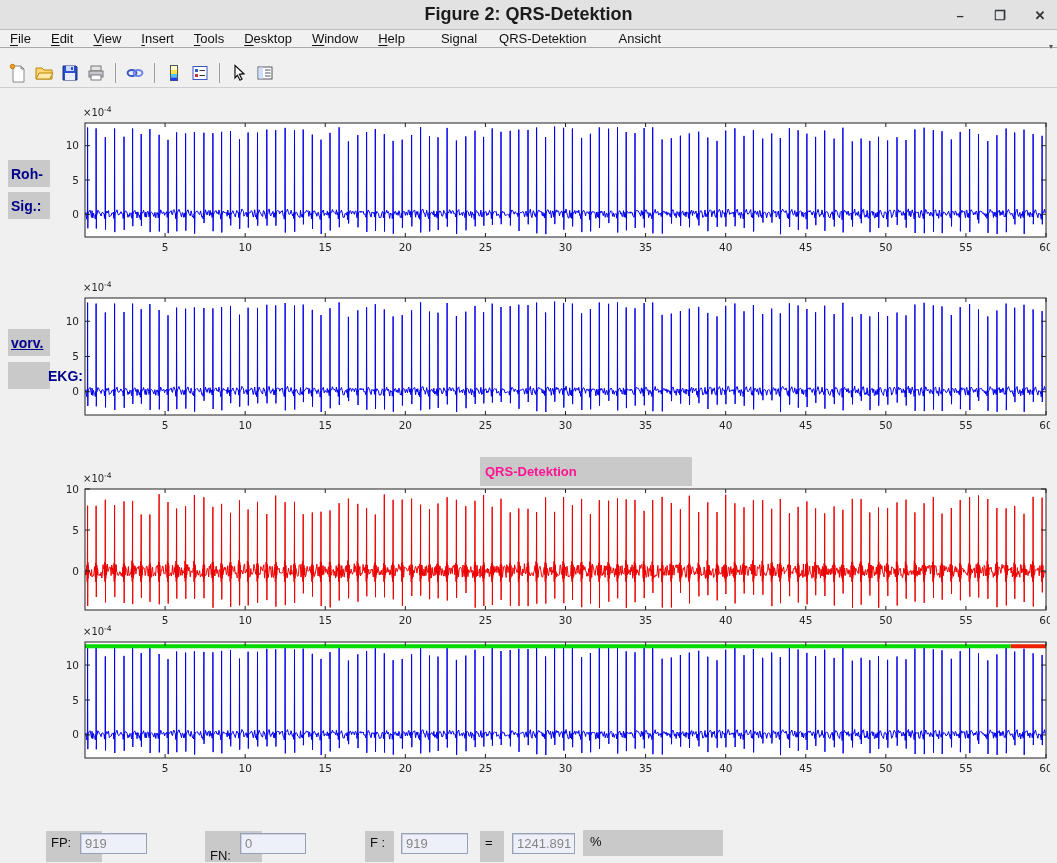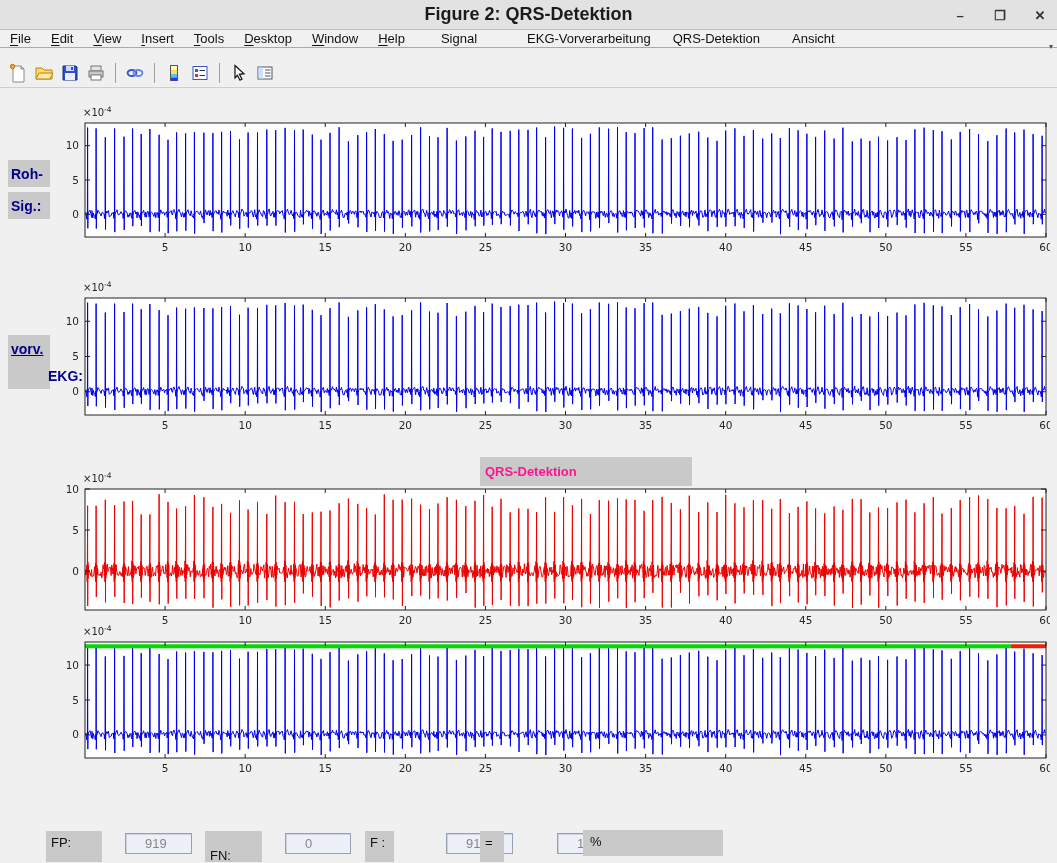--- a/index.html
+++ b/index.html
@@ -30,21 +30,21 @@
   .side-label{position:absolute;left:8px;width:42px;height:27px;background:#c9c9c9;
               color:#00008B;font-weight:bold;font-size:14px;line-height:28px;padding-left:3px;}
   .plot-title-box{position:absolute;left:480px;top:369px;width:212px;height:29px;background:#c9c9c9;
                   display:flex;align-items:center;}
   .plot-title-text{font-size:13px;font-weight:bold;padding-left:5px;}
   
   .field-bg{position:absolute;background:#c9c9c9;}
   .field-label{position:absolute;font-size:13px;color:#111;}
   .field-input{position:absolute;height:21px;background:#eef0f9;border:1px solid #97a1b5;
                box-shadow:inset 1px 1px 0 #cdd2de;color:#858585;font-size:13px;
-               font-family:"Liberation Sans",sans-serif;padding:0 0 0 19px;margin-left:45px;}
+               font-family:"Liberation Sans",sans-serif;padding:0 0 0 4px;}
 </style>
 </head>
 <body>
 
 <div class="window">
 
   <div class="titlebar">
     <span class="title">Figure 2: QRS-Detektion</span>
     <div class="win-controls">
       <span class="win-btn">–</span>
@@ -57,21 +57,20 @@
 
   <span class="menu-item"><u>F</u>ile</span>
       <span class="menu-item"><u>E</u>dit</span>
       <span class="menu-item"><u>V</u>iew</span>
       <span class="menu-item"><u>I</u>nsert</span>
       <span class="menu-item"><u>T</u>ools</span>
       <span class="menu-item"><u>D</u>esktop</span>
       <span class="menu-item"><u>W</u>indow</span>
       <span class="menu-item"><u>H</u>elp</span>
       <span class="menu-item" style="margin-left: 16px;">Signal</span>
-      <span class="menu-item" style="margin-left: 30px;">EKG-Vorverarbeitung</span>
       <span class="menu-item" style="margin-left: 2px;">QRS-Detektion</span>
       <span class="menu-item" style="margin-left: 12px;">Ansicht</span>
       <span class="menu-overflow">▾</span>
     </div>
 
   <div class="toolbar">
     <span class="tb-icon">
       <svg width="20" height="20" viewBox="0 0 20 20">
           <path d="M5 3h8l3 3v13H5z" fill="#fff" stroke="#8a8a8a"></path>
           <path d="M13 3v3h3z" fill="#d8d8d8" stroke="#8a8a8a"></path>
@@ -139,21 +138,21 @@
           <line x1="10" y1="10" x2="15.5" y2="10" stroke="#556"></line>
           <line x1="10" y1="13" x2="15.5" y2="13" stroke="#556"></line>
         </svg>
     </span>
   </div>
 
   <div class="canvas">
 
     <div class="side-label" style="top:72px;">Roh-</div>
     <div class="side-label" style="top:104px;">Sig.:</div>
-    <div class="side-label" style="top:247px;text-decoration:underline;">vorv.</div>
+    <div class="side-label" style="top:241px;text-decoration:underline;">vorv.</div>
     <div class="side-label" style="top:274px;padding-left:40px;">EKG:</div>
 
     <div class="plot-title-box">
       <span class="plot-title-text" id="plot3-title" style="color: rgb(255, 20, 147);">QRS-Detektion</span>
     </div>
 
     <svg id="plot-0" class="plot-svg" style="top:13px;" width="1000" height="158">
         <rect x="35" y="22" width="961" height="114" fill="#ffffff"></rect>
         <polyline points="35.6,111.4 36.4,116.1 36.8,118.2 37.1,111.5 37.4,114.4 37.6,26.5 37.8,127.3 38.0,114.0 38.4,111.3 39.2,110.3 40.0,109.1 40.8,112.4 41.6,116.4 42.0,109.7 42.8,117.0 43.4,112.0 44.2,115.1 44.9,115.6 45.3,118.1 45.7,112.9 46.0,114.4 46.1,27.4 46.3,127.5 46.6,114.0 47.0,113.3 47.8,109.2 48.6,109.8 49.4,112.1 50.2,112.6 51.1,115.0 51.9,111.6 52.6,111.2 53.4,112.5 54.1,112.8 54.5,117.5 54.9,113.1 55.1,114.4 55.3,36.2 55.5,128.6 55.7,114.0 56.1,112.3 56.9,110.0 57.7,111.9 58.5,109.6 59.3,115.9 60.5,114.7 61.3,114.4 61.9,112.0 62.7,112.3 63.4,111.2 63.8,117.4 64.2,112.5 64.4,114.4 64.6,27.5 64.8,131.1 65.0,114.0 65.4,111.4 66.2,110.9 67.0,108.8 67.8,112.7 68.6,114.0 69.9,113.0 70.7,110.8 71.3,110.9 72.1,113.2 72.8,113.2 73.2,117.6 73.6,112.4 73.8,114.4 74.0,35.7 74.2,128.9 74.4,114.0 74.8,111.2 75.6,109.9 76.4,110.5 77.2,112.2 78.0,116.3 78.4,113.8 79.2,115.4 79.9,111.8 80.7,112.5 81.4,116.1 81.8,117.3 82.1,111.7 82.4,114.4 82.6,27.5 82.8,125.2 83.0,114.0 83.4,111.0 84.2,110.1 85.0,109.5 85.8,113.0 86.6,111.2 87.0,117.0 87.8,110.9 88.5,112.6 89.3,116.5 90.0,113.9 90.4,118.8 90.8,111.7 91.0,114.4 91.2,33.0 91.4,125.0 91.6,114.0 92.0,111.7 92.8,111.7 93.6,109.2 94.4,112.7 95.2,116.1 95.7,111.0 96.5,116.2 97.2,110.9 98.0,110.2 98.7,113.3 99.1,116.0 99.4,112.1 99.7,114.4 99.9,28.0 100.1,131.1 100.3,114.0 100.7,111.5 101.5,111.2 102.3,111.9 103.1,113.4 103.9,115.5 104.9,111.3 105.8,116.8 106.4,112.4 107.2,111.4 107.9,114.3 108.3,117.0 108.7,112.4 108.9,114.4 109.1,33.8 109.3,130.5 109.5,114.0 109.9,113.3 110.7,108.8 111.5,111.0 112.3,112.6 113.1,111.3 113.8,111.0 114.6,114.3 115.3,112.0 116.1,112.4 116.8,110.6 117.2,116.4 117.5,113.3 117.8,114.4 118.0,38.8 118.2,132.2 118.4,114.0 118.8,111.4 119.6,111.7 120.4,110.3 121.2,109.6 122.0,113.4 122.5,113.9 123.3,109.5 123.9,108.6 124.7,110.8 125.4,112.8 125.8,117.8 126.2,112.5 126.4,114.4 126.6,31.4 126.8,130.3 127.0,114.0 127.4,111.7 128.2,110.0 129.0,108.3 129.8,110.8 130.6,112.5 131.5,115.9 132.3,111.5 132.9,111.9 133.7,116.3 134.4,112.2 134.8,116.1 135.2,112.3 135.4,114.4 135.6,32.4 135.8,129.7 136.1,114.0 136.4,111.7 137.2,110.2 138.0,108.7 138.8,112.2 139.6,113.8 140.3,114.8 141.1,109.8 141.7,112.5 142.5,116.0 143.2,115.1 143.6,117.2 144.0,112.8 144.3,114.4 144.4,31.2 144.6,132.7 144.9,114.0 145.2,111.3 146.0,111.0 146.8,110.1 147.6,110.3 148.4,112.5 149.7,113.5 150.5,109.9 151.1,112.5 151.9,116.2 152.7,115.1 153.1,117.9 153.4,111.9 153.7,114.4 153.9,31.7 154.0,122.1 154.3,114.0 154.7,113.3 155.5,108.8 156.3,111.7 157.1,114.0 157.9,110.4 158.7,109.8 159.5,114.8 160.1,109.4 160.9,114.1 161.7,111.8 162.1,116.6 162.4,111.3 162.7,114.4 162.9,32.1 163.1,130.2 163.3,114.0 163.7,112.9 164.5,111.3 165.3,110.0 166.1,109.6 166.9,112.3 167.5,111.5 168.3,113.3 168.9,108.9 169.7,111.9 170.4,114.9 170.8,118.2 171.2,113.2 171.4,114.4 171.6,30.8 171.8,131.5 172.0,114.0 172.4,113.2 173.2,110.1 174.0,111.6 174.8,111.2 175.6,112.0 176.4,111.5 177.2,115.3 177.8,109.0 178.6,114.0 179.3,111.8 179.7,117.5 180.1,112.3 180.3,114.4 180.5,30.0 180.7,124.5 180.9,114.0 181.3,113.1 182.1,111.2 182.9,109.7 183.7,112.3 184.5,113.3 185.3,115.9 186.1,111.9 186.8,109.5 187.6,111.4 188.3,111.5 188.7,116.6 189.0,111.5 189.3,114.4 189.5,38.3 189.7,127.9 189.9,114.0 190.3,112.0 191.1,111.4 191.9,108.0 192.7,109.3 193.5,110.4 193.9,115.2 194.7,114.3 195.4,112.3 196.2,111.1 196.9,115.3 197.3,116.0 197.6,112.1 197.9,114.4 198.1,31.5 198.3,126.7 198.5,114.0 198.9,111.7 199.7,111.6 200.5,111.4 201.3,109.5 202.1,110.5 203.3,116.1 204.1,112.4 204.7,108.8 205.5,116.0 206.3,114.3 206.7,118.2 207.0,112.3 207.3,114.4 207.5,31.6 207.7,124.6 207.9,114.0 208.3,112.5 209.1,108.8 209.9,110.8 210.7,111.8 211.5,114.2 212.6,115.6 213.4,109.7 214.0,110.0 214.8,113.2 215.6,115.3 216.0,117.7 216.3,111.8 216.6,114.4 216.8,28.6 217.0,124.6 217.2,114.0 217.6,113.2 218.4,108.7 219.2,108.0 220.0,113.4 220.8,115.0 221.6,112.3 222.4,112.6 223.0,110.3 223.8,116.2 224.5,111.8 224.9,116.4 225.3,111.9 225.5,114.4 225.7,29.2 225.9,124.7 226.2,114.0 226.5,110.5 227.3,109.6 228.1,110.3 228.9,109.8 229.7,112.8 231.0,110.3 231.8,110.5 232.4,109.6 233.2,114.9 233.9,115.5 234.3,118.2 234.7,111.3 234.9,114.4 235.1,26.9 235.3,131.5 235.6,114.0 235.9,110.8 236.7,110.0 237.5,108.1 238.3,111.2 239.1,113.5 240.3,112.7 241.1,109.3 241.8,112.4 242.6,114.9 243.3,113.1 243.7,117.6 244.0,111.3 244.3,114.4 244.5,29.3 244.7,130.8 244.9,114.0 245.3,112.8 246.1,110.9 246.9,111.7 247.7,114.4 248.5,114.9 249.1,115.9 249.9,116.7 250.5,109.3 251.3,115.6 252.0,113.5 252.4,116.3 252.8,113.1 253.0,114.4 253.2,28.5 253.4,123.4 253.6,114.0 254.0,112.6 254.8,111.4 255.6,111.3 256.4,109.4 257.2,110.4 258.1,109.6 258.9,115.4 259.6,110.3 260.4,114.0 261.1,113.2 261.5,117.8 261.9,111.8 262.1,114.4 262.3,33.6 262.5,127.9 262.7,114.0 263.1,111.4 263.9,109.9 264.7,110.0 265.5,112.7 266.3,112.4 266.8,115.3 267.6,112.3 268.3,111.2 269.1,114.9 269.8,115.9 270.2,118.6 270.6,113.1 270.8,114.4 271.0,38.7 271.2,133.0 271.4,114.0 271.8,112.0 272.6,110.0 273.4,109.0 274.2,114.5 275.0,112.3 275.9,112.9 276.7,114.0 277.3,110.2 278.1,114.4 278.8,111.5 279.2,117.2 279.6,111.3 279.8,114.4 280.0,31.9 280.2,129.5 280.4,114.0 280.8,111.0 281.6,111.4 282.4,108.5 283.2,110.9 284.0,110.6 284.9,111.6 285.7,113.2 286.4,108.8 287.2,113.9 287.9,111.3 288.3,117.9 288.6,113.2 288.9,114.4 289.1,26.3 289.3,126.2 289.5,114.0 289.9,111.4 290.7,111.2 291.5,109.1 292.3,112.3 293.1,116.3 294.2,116.4 295.0,112.8 295.7,112.0 296.5,114.1 297.2,110.9 297.6,118.8 298.0,112.3 298.2,114.4 298.4,40.3 298.6,122.5 298.8,114.0 299.2,112.1 300.0,109.6 300.8,110.2 301.6,113.0 302.4,110.4 303.6,110.9 304.4,113.4 305.1,110.3 305.9,110.0 306.6,113.7 307.0,116.8 307.4,112.6 307.6,114.4 307.8,34.1 308.0,126.3 308.2,114.0 308.6,111.8 309.4,110.9 310.2,110.0 311.0,111.6 311.8,110.2 312.5,111.2 313.3,110.4 313.9,113.3 314.7,113.3 315.4,114.6 315.8,116.2 316.2,112.4 316.4,114.4 316.6,31.1 316.8,130.9 317.0,114.0 317.4,112.0 318.2,108.9 319.0,110.1 319.8,112.2 320.6,115.2 321.1,116.1 321.9,111.0 322.6,111.4 323.4,112.5 324.1,111.1 324.5,115.9 324.8,111.9 325.1,114.4 325.3,28.0 325.5,130.0 325.7,114.0 326.1,112.9 326.9,110.3 327.7,111.6 328.5,112.7 329.3,116.6 330.1,116.3 330.9,116.5 331.6,113.0 332.4,110.5 333.1,111.3 333.5,117.0 333.8,112.8 334.1,114.4 334.3,33.1 334.5,130.6 334.7,114.0 335.1,112.2 335.9,111.8 336.7,109.0 337.5,112.1 338.3,110.7 338.9,112.6 339.7,117.4 340.4,112.0 341.2,113.4 341.9,112.6 342.3,117.7 342.7,113.3 342.9,114.4 343.1,39.9 343.3,132.8 343.5,114.0 343.9,113.2 344.7,110.7 345.5,110.3 346.3,113.6 347.1,111.5 348.1,114.4 348.9,109.7 349.5,111.0 350.3,116.4 351.0,115.6 351.4,116.8 351.8,112.1 352.0,114.4 352.2,38.7 352.4,126.7 352.7,114.0 353.0,110.7 353.8,110.1 354.6,111.1 355.4,114.4 356.2,111.0 357.5,114.2 358.3,109.5 358.9,108.8 359.7,113.8 360.4,110.4 360.8,116.2 361.2,112.6 361.4,114.4 361.6,34.0 361.8,125.4 362.0,114.0 362.4,112.3 363.2,110.2 364.0,109.7 364.8,109.2 365.6,116.2 366.4,110.6 367.2,113.5 367.8,110.4 368.6,116.6 369.4,113.7 369.8,118.4 370.1,111.5 370.4,114.4 370.6,26.2 370.7,131.5 371.0,114.0 371.4,110.2 372.2,108.5 373.0,108.3 373.8,112.0 374.6,112.1 375.3,115.8 376.1,112.5 376.7,109.3 377.5,113.7 378.3,116.3 378.7,117.9 379.0,111.6 379.3,114.4 379.5,35.3 379.7,130.4 379.9,114.0 380.3,113.2 381.1,111.6 381.9,111.0 382.7,112.9 383.5,114.2 383.8,109.8 384.6,115.6 385.3,113.0 386.1,115.9 386.8,110.4 387.2,117.2 387.5,111.5 387.8,114.4 388.0,36.3 388.2,129.0 388.4,114.0 388.8,112.0 389.6,110.0 390.4,110.2 391.2,112.1 392.0,115.3 392.9,114.7 393.7,109.4 394.4,110.7 395.2,112.7 395.9,113.2 396.3,117.5 396.6,112.7 396.9,114.4 397.1,26.9 397.3,125.7 397.5,114.0 397.9,111.0 398.7,111.9 399.5,108.7 400.3,110.0 401.1,112.7 402.3,109.7 403.1,109.9 403.7,112.7 404.5,112.2 405.2,113.1 405.6,116.0 406.0,112.6 406.2,114.4 406.4,39.6 406.6,132.9 406.9,114.0 407.2,111.6 408.0,109.5 408.8,108.6 409.6,114.0 410.4,113.7 411.7,111.7 412.5,114.6 413.1,111.2 413.9,111.3 414.6,114.5 415.0,116.7 415.4,112.8 415.6,114.4 415.8,35.4 416.0,129.3 416.3,114.0 416.6,110.0 417.4,110.1 418.2,110.8 419.0,114.4 419.8,114.7 420.8,110.3 421.6,116.5 422.3,111.3 423.1,113.8 423.8,113.2 424.2,118.5 424.5,113.0 424.8,114.4 425.0,29.7 425.2,125.3 425.4,114.0 425.8,111.3 426.6,109.6 427.4,111.7 428.2,111.5 429.0,114.6 429.4,115.2 430.2,113.9 430.9,109.1 431.7,116.0 432.4,114.8 432.8,115.4 433.1,111.3 433.4,114.4 433.6,35.9 433.8,124.7 434.0,114.0 434.4,111.1 435.2,111.0 436.0,110.5 436.8,114.6 437.6,112.6 438.0,114.0 438.8,111.6 439.5,109.4 440.3,111.9 441.0,112.1 441.4,117.7 441.7,111.9 442.0,114.4 442.2,27.4 442.4,123.9 442.6,114.0 443.0,112.8 443.8,110.9 444.6,110.3 445.4,111.1 446.2,110.4 446.8,114.8 447.6,113.6 448.3,112.9 449.1,114.9 449.8,115.4 450.2,117.3 450.5,111.5 450.8,114.4 451.0,30.8 451.2,123.2 451.4,114.0 451.8,112.1 452.6,110.2 453.4,111.5 454.2,111.2 455.0,114.3 456.1,114.1 456.9,113.9 457.5,113.3 458.3,113.7 459.0,114.0 459.4,116.7 459.8,112.6 460.0,114.4 460.2,29.9 460.4,124.5 460.6,114.0 461.0,111.9 461.8,109.0 462.6,109.5 463.4,111.2 464.2,113.2 464.6,111.4 465.4,110.7 466.1,112.2 466.9,113.2 467.6,112.1 468.0,115.7 468.3,111.9 468.6,114.4 468.8,28.6 469.0,130.0 469.2,114.0 469.6,112.7 470.4,111.5 471.2,111.7 472.0,111.5 472.8,110.3 473.8,112.0 474.6,115.8 475.3,112.6 476.1,110.1 476.8,114.7 477.2,115.6 477.5,112.5 477.8,114.4 478.0,28.9 478.2,123.3 478.4,114.0 478.8,112.4 479.6,110.5 480.4,108.2 481.2,114.7 482.0,116.6 482.5,112.9 483.3,109.7 483.9,110.9 484.7,114.5 485.4,113.9 485.8,116.1 486.2,111.9 486.4,114.4 486.6,26.5 486.8,132.3 487.1,114.0 487.4,112.6 488.2,109.6 489.0,109.0 489.8,110.5 490.6,110.7 491.5,110.6 492.3,114.6 492.9,111.3 493.7,115.3 494.4,112.5 494.8,117.1 495.2,113.0 495.4,114.4 495.6,36.1 495.8,133.1 496.1,114.0 496.4,110.8 497.2,109.3 498.0,108.7 498.8,111.5 499.6,112.8 500.5,109.7 501.3,116.8 501.9,113.3 502.7,109.9 503.4,111.1 503.8,116.1 504.2,111.8 504.4,114.4 504.6,25.5 504.8,123.1 505.0,114.0 505.4,112.2 506.2,108.9 507.0,111.1 507.8,109.5 508.6,110.4 509.5,114.9 510.3,111.4 510.9,111.6 511.7,109.9 512.4,112.3 512.8,116.2 513.2,111.3 513.4,114.4 513.6,26.8 513.8,128.7 514.0,114.0 514.4,110.0 515.2,111.9 516.0,108.0 516.8,111.9 517.6,114.6 518.2,116.9 519.0,117.1 519.7,109.5 520.5,116.3 521.2,111.8 521.6,117.5 521.9,112.3 522.2,114.4 522.4,27.5 522.6,125.4 522.8,114.0 523.2,111.5 524.0,111.9 524.8,109.4 525.6,112.8 526.4,110.3 527.4,110.2 528.2,112.0 528.8,109.1 529.6,114.5 530.4,114.3 530.8,117.9 531.1,112.5 531.4,114.4 531.6,36.9 531.8,131.1 532.0,114.0 532.4,111.8 533.2,109.5 534.0,109.7 534.8,111.7 535.6,114.9 536.2,111.6 537.0,110.6 537.6,111.4 538.4,112.7 539.2,110.5 539.6,118.7 539.9,112.9 540.2,114.4 540.4,32.8 540.6,130.4 540.8,114.0 541.2,113.3 542.0,110.4 542.8,111.1 543.6,110.9 544.4,110.9 545.1,112.2 545.9,117.4 546.6,111.0 547.4,116.0 548.1,110.8 548.5,116.7 548.9,113.1 549.1,114.4 549.3,26.4 549.5,127.0 549.7,114.0 550.1,110.2 550.9,111.9 551.7,110.1 552.5,112.1 553.3,114.7 554.4,110.1 555.2,116.3 555.9,113.3 556.7,111.9 557.4,116.2 557.8,115.6 558.1,113.0 558.4,114.4 558.6,27.7 558.8,122.1 559.0,114.0 559.4,112.6 560.2,111.2 561.0,109.7 561.8,110.6 562.6,115.3 563.4,111.9 564.2,115.9 564.8,113.3 565.6,112.7 566.3,113.5 566.7,117.2 567.1,112.4 567.3,114.4 567.5,26.2 567.7,131.5 567.9,114.0 568.3,111.5 569.1,110.3 569.9,109.7 570.7,113.1 571.5,111.8 572.0,115.4 572.8,115.2 573.4,109.6 574.2,116.1 575.0,111.1 575.4,116.5 575.7,112.7 576.0,114.4 576.2,31.1 576.4,129.3 576.6,114.0 577.0,110.4 577.8,111.1 578.6,111.8 579.4,112.1 580.2,110.8 580.8,112.3 581.6,110.9 582.2,111.9 583.0,114.8 583.8,115.8 584.2,116.4 584.5,111.3 584.8,114.4 585.0,32.1 585.2,126.9 585.4,114.0 585.8,110.5 586.6,109.0 587.4,110.0 588.2,109.9 589.0,111.5 589.9,113.0 590.7,115.2 591.4,109.5 592.2,114.1 592.9,110.3 593.3,117.7 593.6,111.3 593.9,114.4 594.1,27.0 594.3,126.5 594.5,114.0 594.9,111.0 595.7,108.9 596.5,109.2 597.3,112.4 598.1,111.3 598.6,116.6 599.4,114.0 600.0,111.8 600.8,114.8 601.5,114.2 601.9,117.9 602.3,112.7 602.6,114.4 602.7,26.3 602.9,132.3 603.2,114.0 603.5,111.8 604.4,111.4 605.2,108.3 606.0,112.3 606.8,111.3 607.9,110.5 608.7,114.1 609.4,113.3 610.2,112.0 610.9,113.9 611.3,115.6 611.7,111.7 611.9,114.4 612.1,38.5 612.3,132.5 612.5,114.0 612.9,111.6 613.7,110.1 614.5,110.5 615.3,112.5 616.1,110.6 617.1,114.2 617.9,111.3 618.5,112.9 619.3,112.3 620.1,115.7 620.5,115.8 620.8,112.7 621.1,114.4 621.3,37.2 621.5,122.5 621.7,114.0 622.1,110.2 622.9,108.6 623.7,110.8 624.5,114.5 625.3,112.4 626.2,116.8 627.0,110.5 627.7,111.9 628.5,114.5 629.2,110.8 629.6,116.2 629.9,112.6 630.2,114.4 630.4,34.7 630.6,124.9 630.8,114.0 631.2,112.6 632.0,111.1 632.8,109.9 633.6,113.9 634.4,114.5 635.2,111.0 636.0,115.8 636.6,110.8 637.4,112.1 638.1,112.2 638.5,117.3 638.9,111.6 639.1,114.4 639.3,32.4 639.5,126.2 639.7,114.0 640.1,113.1 640.9,110.0 641.7,109.0 642.5,114.5 643.3,109.9 644.5,112.6 645.4,111.9 646.0,110.0 646.8,116.5 647.5,112.6 647.9,118.6 648.3,112.7 648.5,114.4 648.7,30.7 648.9,124.5 649.1,114.0 649.5,112.7 650.3,110.1 651.1,109.5 651.9,110.9 652.7,116.3 653.6,115.9 654.4,113.5 655.0,109.0 655.8,115.7 656.6,113.3 657.0,115.7 657.3,112.2 657.6,114.4 657.8,36.5 657.9,130.2 658.2,114.0 658.6,111.1 659.4,110.1 660.2,108.7 661.0,109.5 661.8,115.8 662.9,110.4 663.7,112.2 664.3,109.5 665.1,115.4 665.8,115.4 666.2,116.7 666.6,112.1 666.8,114.4 667.0,39.9 667.2,125.9 667.4,114.0 667.8,110.3 668.6,110.3 669.4,108.3 670.2,109.9 671.0,116.4 671.6,116.2 672.4,109.5 673.0,111.9 673.8,112.1 674.5,111.8 674.9,116.2 675.3,112.8 675.5,114.4 675.7,29.6 675.9,125.5 676.1,114.0 676.5,113.0 677.3,111.4 678.1,108.0 678.9,109.5 679.7,113.4 680.8,112.0 681.6,112.4 682.2,111.2 683.0,112.7 683.7,111.3 684.1,116.1 684.5,111.8 684.7,114.4 684.9,27.3 685.1,125.2 685.3,114.0 685.7,112.0 686.5,108.8 687.3,108.3 688.1,112.4 688.9,114.2 689.8,111.6 690.6,117.2 691.3,111.2 692.1,114.1 692.8,113.7 693.2,118.0 693.6,112.4 693.8,114.4 694.0,34.9 694.2,126.9 694.4,114.0 694.8,111.8 695.6,110.0 696.4,108.3 697.2,111.9 698.0,113.3 699.2,111.8 700.0,110.1 700.7,108.6 701.5,116.1 702.2,114.4 702.6,116.8 703.0,112.1 703.2,114.4 703.4,29.0 703.6,130.5 703.8,114.0 704.2,112.3 705.0,109.8 705.8,111.2 706.6,113.4 707.4,110.4 708.6,116.2 709.4,109.9 710.0,109.4 710.8,115.3 711.5,114.2 711.9,116.9 712.3,112.3 712.5,114.4 712.7,37.6 712.9,121.6 713.1,114.0 713.5,111.7 714.3,111.4 715.1,111.3 715.9,112.9 716.7,116.7 717.6,112.0 718.4,111.4 719.0,111.5 719.8,112.0 720.5,115.3 720.9,116.1 721.3,113.3 721.6,114.4 721.7,32.4 721.9,121.6 722.2,114.0 722.5,113.2 723.3,109.2 724.2,110.5 725.0,112.1 725.8,110.3 726.1,116.1 726.9,114.7 727.6,111.2 728.4,110.2 729.1,116.0 729.5,117.8 729.8,113.3 730.1,114.4 730.3,37.0 730.5,133.2 730.7,114.0 731.1,111.6 731.9,109.4 732.7,108.2 733.5,110.1 734.3,110.4 735.2,111.6 736.0,109.6 736.7,111.5 737.5,116.7 738.2,112.4 738.6,117.8 739.0,113.0 739.2,114.4 739.4,27.2 739.6,126.0 739.8,114.0 740.2,111.1 741.0,110.5 741.8,108.4 742.6,112.1 743.4,114.1 744.0,113.7 744.8,109.5 745.4,113.3 746.2,115.7 746.9,110.9 747.3,115.4 747.7,112.3 747.9,114.4 748.1,29.3 748.3,128.9 748.6,114.0 748.9,111.8 749.7,110.4 750.5,109.8 751.3,110.9 752.1,115.4 752.8,111.1 753.6,116.2 754.2,113.2 755.0,111.9 755.7,111.6 756.1,118.2 756.5,113.2 756.7,114.4 756.9,32.7 757.1,128.2 757.3,114.0 757.7,110.0 758.5,109.9 759.3,111.1 760.1,109.4 760.9,110.8 761.4,112.0 762.2,114.1 762.8,111.3 763.6,110.3 764.4,113.2 764.8,116.8 765.1,112.6 765.4,114.4 765.6,35.9 765.8,124.2 766.0,114.0 766.4,113.1 767.2,111.4 768.0,108.4 768.8,111.5 769.6,115.7 770.5,113.5 771.3,113.7 772.0,108.9 772.8,113.7 773.5,114.0 773.9,116.3 774.3,112.3 774.5,114.4 774.7,29.5 774.9,129.9 775.1,114.0 775.5,111.2 776.3,110.8 777.1,110.6 777.9,111.9 778.7,115.7 780.0,116.9 780.8,112.8 781.4,112.8 782.2,110.6 782.9,115.4 783.3,118.6 783.7,112.0 783.9,114.4 784.1,37.6 784.3,125.4 784.5,114.0 784.9,111.2 785.7,109.0 786.5,109.5 787.3,111.3 788.1,114.8 788.8,115.2 789.6,116.8 790.2,111.3 791.0,110.3 791.7,110.3 792.1,118.8 792.5,112.4 792.7,114.4 792.9,26.7 793.1,131.4 793.4,114.0 793.7,110.0 794.5,109.0 795.3,111.3 796.1,110.5 796.9,113.6 798.2,110.0 799.0,114.6 799.6,112.8 800.4,112.4 801.1,113.1 801.5,118.6 801.9,111.9 802.1,114.4 802.3,40.4 802.5,125.6 802.7,114.0 803.1,111.6 803.9,111.5 804.7,108.0 805.5,114.4 806.3,113.4 806.9,111.5 807.7,114.4 808.4,110.4 809.2,115.4 809.9,114.6 810.3,117.7 810.6,112.8 810.9,114.4 811.1,37.6 811.3,122.2 811.5,114.0 811.9,112.0 812.7,108.8 813.5,108.4 814.3,114.3 815.1,116.3 815.6,114.2 816.4,115.7 817.1,109.5 817.9,116.5 818.6,116.0 819.0,117.4 819.3,112.0 819.6,114.4 819.8,39.9 820.0,131.2 820.2,114.0 820.6,112.3 821.4,110.6 822.2,110.0 823.0,114.3 823.8,110.8 824.4,116.9 825.2,116.7 825.8,112.2 826.6,116.0 827.3,111.1 827.7,115.9 828.1,112.0 828.3,114.4 828.5,35.8 828.7,127.0 829.0,114.0 829.3,111.9 830.1,109.1 830.9,110.3 831.7,113.7 832.5,114.9 833.5,117.0 834.3,111.3 834.9,110.8 835.7,111.1 836.4,113.7 836.8,118.2 837.2,111.9 837.4,114.4 837.6,39.5 837.8,125.9 838.0,114.0 838.4,110.9 839.2,109.6 840.0,108.9 840.8,110.6 841.6,116.6 842.8,114.1 843.6,110.4 844.3,108.9 845.1,110.5 845.8,111.5 846.2,116.0 846.6,112.8 846.8,114.4 847.0,36.2 847.2,123.9 847.4,114.0 847.8,111.9 848.6,108.8 849.4,111.2 850.2,109.9 851.0,110.7 851.8,114.5 852.6,113.8 853.3,110.5 854.1,114.3 854.8,112.1 855.2,118.7 855.6,112.3 855.8,114.4 856.0,39.0 856.2,126.7 856.4,114.0 856.8,110.2 857.6,110.4 858.4,107.9 859.2,114.5 860.0,110.0 860.7,115.8 861.5,112.6 862.2,108.8 863.0,112.2 863.7,112.7 864.1,117.9 864.5,112.2 864.7,114.4 864.9,28.4 865.1,132.0 865.3,114.0 865.7,110.6 866.5,111.4 867.3,111.7 868.1,110.9 868.9,116.3 869.9,116.6 870.7,110.3 871.4,109.2 872.2,112.9 872.9,115.3 873.3,117.7 873.6,112.6 873.9,114.4 874.1,26.7 874.3,132.2 874.5,114.0 874.9,112.3 875.7,108.5 876.5,109.9 877.3,112.6 878.1,111.3 879.1,112.1 879.9,114.9 880.6,111.0 881.4,112.0 882.1,114.1 882.5,115.4 882.8,112.9 883.1,114.4 883.3,29.1 883.5,130.8 883.7,114.0 884.1,110.4 884.9,109.3 885.7,108.9 886.5,114.2 887.3,115.0 887.9,112.5 888.7,117.3 889.3,109.1 890.1,113.5 890.8,114.8 891.2,115.7 891.6,112.0 891.8,114.4 892.0,30.2 892.2,132.1 892.4,114.0 892.8,113.3 893.6,110.9 894.4,111.5 895.2,112.0 896.0,114.2 897.2,113.4 898.0,111.5 898.6,110.0 899.4,113.5 900.1,115.8 900.5,117.1 900.9,112.7 901.1,114.4 901.3,38.5 901.5,125.4 901.7,114.0 902.1,109.9 902.9,110.8 903.7,111.2 904.5,114.1 905.3,109.9 906.1,111.1 906.9,114.5 907.5,112.9 908.3,112.6 909.0,116.0 909.4,116.4 909.8,111.3 910.0,114.4 910.2,30.9 910.4,130.3 910.7,114.0 911.0,112.2 911.8,109.3 912.6,111.2 913.4,110.6 914.2,110.2 915.5,116.7 916.3,109.4 916.9,109.1 917.7,116.2 918.4,112.4 918.8,116.7 919.2,112.2 919.4,114.4 919.6,28.0 919.8,131.1 920.0,114.0 920.4,110.3 921.2,108.7 922.0,110.2 922.8,111.4 923.6,114.0 924.3,111.5 925.1,113.4 925.8,110.8 926.6,110.0 927.3,114.0 927.7,118.6 928.0,112.1 928.3,114.4 928.5,33.1 928.7,122.3 928.9,114.0 929.3,111.0 930.1,109.9 930.9,110.6 931.7,110.3 932.5,112.4 933.6,111.9 934.4,114.3 935.0,112.5 935.8,115.7 936.6,113.3 937.0,117.5 937.3,111.8 937.6,114.4 937.8,40.1 938.0,131.9 938.2,114.0 938.6,112.4 939.4,111.7 940.2,108.3 941.0,110.0 941.8,111.3 942.7,110.5 943.5,116.5 944.1,111.0 944.9,114.8 945.7,111.4 946.1,116.1 946.4,112.8 946.7,114.4 946.9,34.2 947.1,132.9 947.3,114.0 947.7,110.1 948.5,110.9 949.3,109.2 950.1,114.5 950.9,110.7 952.0,114.0 952.8,109.6 953.4,110.5 954.2,115.8 954.9,115.1 955.3,115.9 955.7,112.3 955.9,114.4 956.1,27.5 956.3,131.2 956.6,114.0 956.9,111.8 957.7,109.8 958.5,108.5 959.3,110.7 960.1,112.4 960.5,113.7 961.3,113.1 962.0,112.2 962.8,115.5 963.5,115.2 963.9,118.0 964.2,112.3 964.5,114.4 964.7,31.5 964.9,123.4 965.1,114.0 965.5,112.2 966.3,109.4 967.1,108.2 967.9,114.0 968.7,115.5 969.9,111.4 970.7,117.3 971.3,112.8 972.1,114.7 972.8,110.4 973.2,116.5 973.6,112.0 973.8,114.4 974.0,28.6 974.2,132.9 974.4,114.0 974.8,111.5 975.6,109.8 976.4,109.5 977.2,109.3 978.0,114.5 979.0,111.6 979.8,116.1 980.4,111.3 981.2,113.3 981.9,113.9 982.3,116.0 982.7,112.0 983.0,114.4 983.1,33.1 983.3,123.2 983.6,114.0 983.9,112.5 984.7,110.1 985.5,108.7 986.3,111.9 987.1,113.8 987.9,116.7 988.7,112.2 989.4,112.9 990.2,112.7 990.9,115.9 991.3,118.3 991.6,113.0 991.9,114.4 992.1,34.8 992.3,123.3 992.5,114.0 992.9,110.7 993.7,111.6 994.5,108.2 995.3,112.0" fill="none" stroke="#0000EE" stroke-width="1"></polyline>
         <rect x="35" y="22" width="961" height="114" fill="none" stroke="#222" stroke-width="1"></rect>

